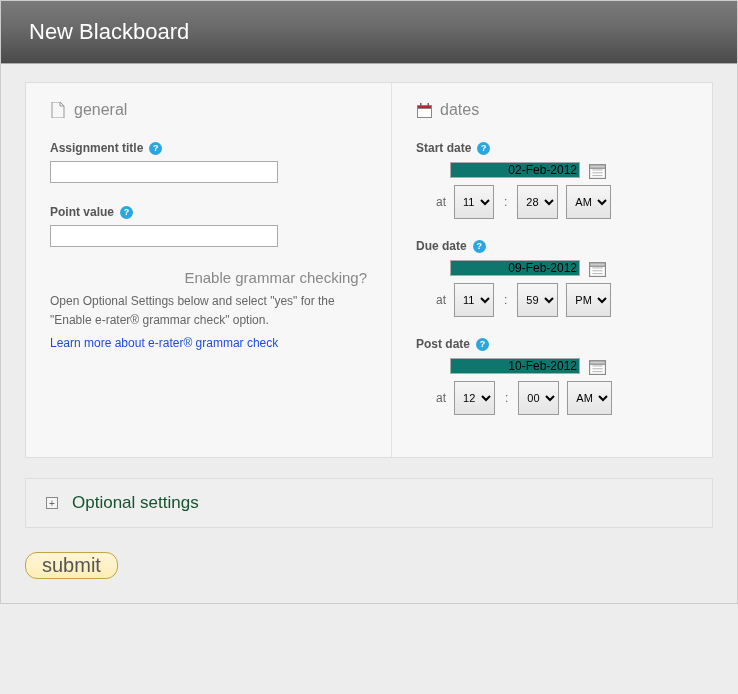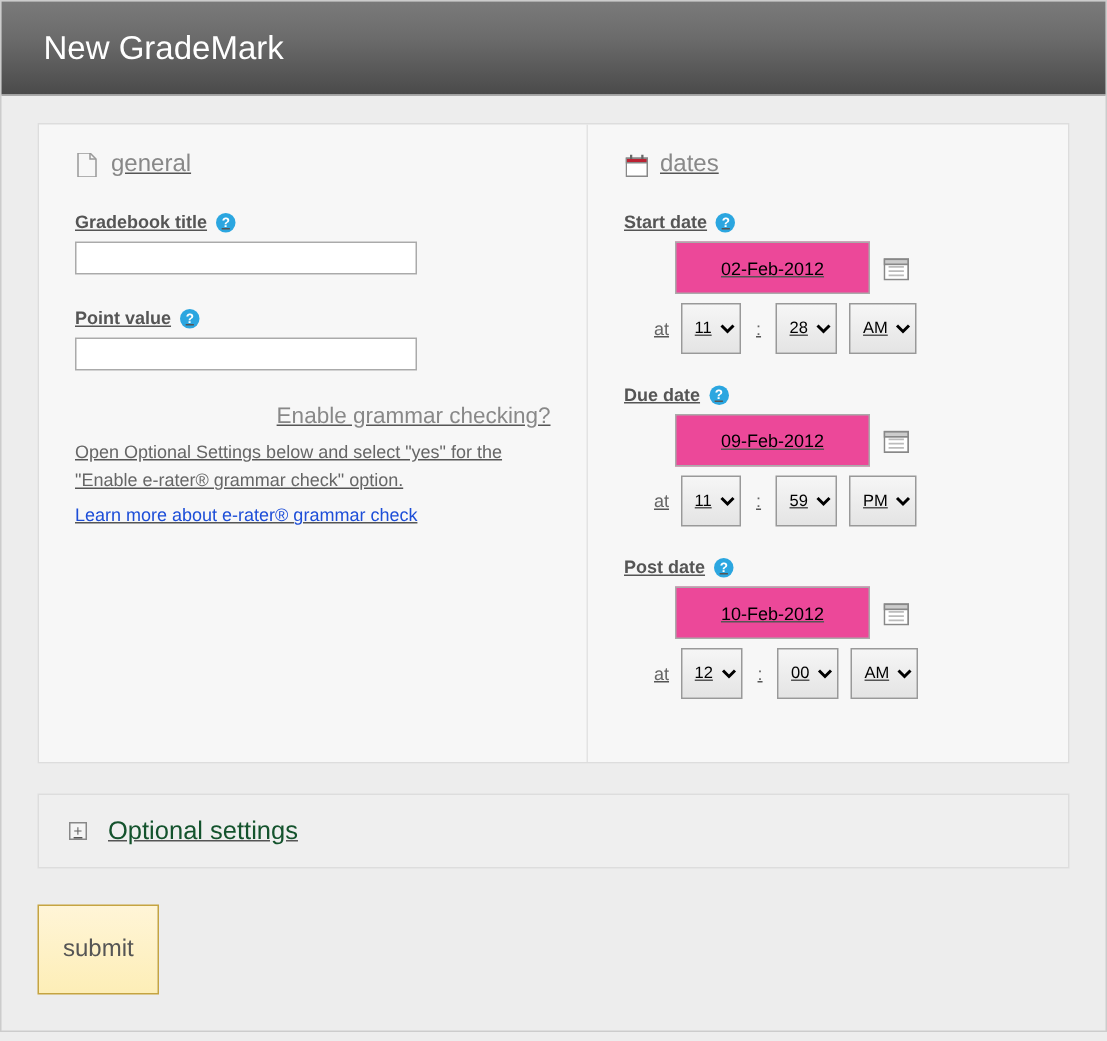--- a/index.html
+++ b/index.html
@@ -21,21 +21,20 @@
     border-bottom: 1px solid #aaa;
   }
   .title-bar h1 {
     margin: 0;
     color: #fff;
     font-size: 22px;
     font-weight: normal;
   }
   .content {
     padding: 18px 24px 24px 24px;
-    text-decoration: underline;
   }
   .panel {
     background: #f7f7f7;
     border: 1px solid #ddd;
     display: flex;
     padding: 0;
   }
   .col {
     padding: 18px 24px 22px 24px;
   }
@@ -118,25 +117,25 @@
   .date-block { margin-bottom: 20px; }
   .date-row {
     display: flex;
     align-items: center;
     gap: 8px;
     margin-left: 34px;
     margin-bottom: 6px;
   }
   .date-input {
     width: 130px;
-    height: 35px;
+    height: 16px;
     border: 1px solid #aaa;
-    text-align: center;
-    font-size: 12px;
-    background: #ec4899;
+    text-align: right;
+    font-size: 12px;
+    background: #0f766e;
   }
   .cal-icon {
     width: 18px;
     height: 18px;
     display: inline-flex;
     align-items: center;
     justify-content: center;
     cursor: pointer;
   }
   .time-row {
@@ -189,53 +188,53 @@
   .optional-label {
     color: #14532d;
     font-size: 17px;
     cursor: pointer;
   }
 
   .submit-btn {
     margin-top: 24px;
     background: linear-gradient(#fff5d7,#fdeeb7);
     border: 1px solid #c5a441;
-    border-radius: 0;
-    padding: 20px 16px;
-    font-size: 16px;
+    border-radius: 12px;
+    padding: 1px 16px;
+    font-size: 20px;
     color: #555;
     cursor: pointer;
   }
 </style>
 </head>
 <body>
 
 <div class="window">
 
   <div class="title-bar">
-    <h1>New GradeMark</h1>
+    <h1>New Blackboard</h1>
   </div>
 
   <div class="content">
     <div class="panel">
 
       <div class="col col-left">
         <div class="section-header">
           <span class="icon">
             <svg width="14" height="16" viewBox="0 0 14 16">
                 <path d="M1 0h8l4 4v12H1z" fill="none" stroke="#999" stroke-width="1"></path>
                 <path d="M9 0v4h4" fill="none" stroke="#999"></path>
               </svg>
           </span>
           <span class="title">general</span>
         </div>
 
         <div class="field-group">
           <div class="field-label">
-            <span>Gradebook title</span>
+            <span>Assignment title</span>
             <span class="help-icon">?</span>
           </div>
           <input type="text" class="text-input" value="" style="">
         </div>
 
         <div class="field-group">
           <div class="field-label">
             <span>Point value</span>
             <span class="help-icon">?</span>
           </div>

